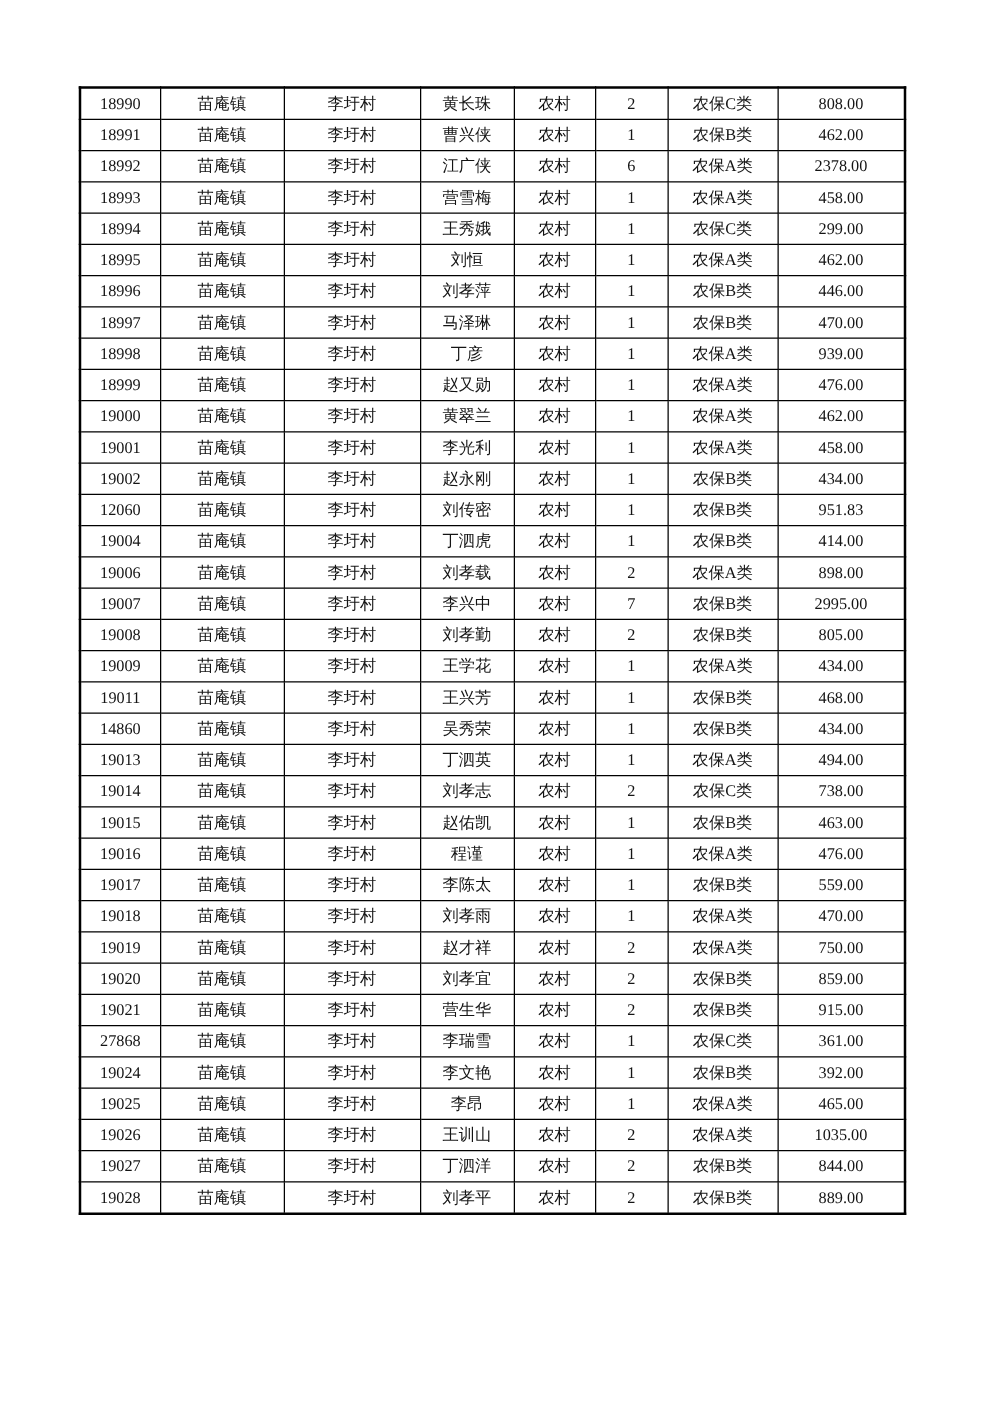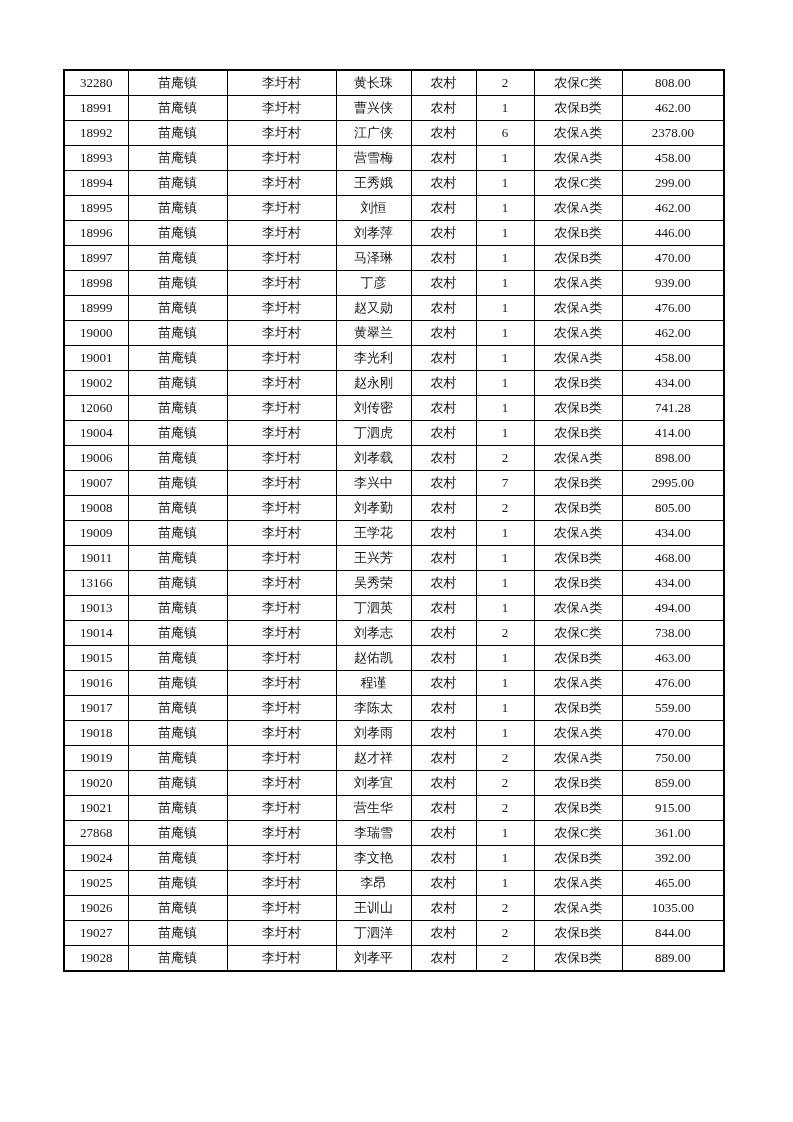--- a/index.html
+++ b/index.html
@@ -57,21 +57,21 @@
       <col class="c-town">
       <col class="c-village">
       <col class="c-name">
       <col class="c-restype">
       <col class="c-count">
       <col class="c-category">
       <col class="c-amount">
     </colgroup>
     <tbody id="roster-body">
         <tr>
-    <td>32280</td>
+    <td>18990</td>
     <td>苗庵镇</td>
     <td>李圩村</td>
     <td>黄长珠</td>
     <td>农村</td>
     <td>2</td>
     <td>农保C类</td>
     <td>808.00</td>
   </tr>
         <tr>
     <td>18991</td>
@@ -194,21 +194,21 @@
     <td>434.00</td>
   </tr>
         <tr>
     <td>12060</td>
     <td>苗庵镇</td>
     <td>李圩村</td>
     <td>刘传密</td>
     <td>农村</td>
     <td>1</td>
     <td>农保B类</td>
-    <td>741.28</td>
+    <td>951.83</td>
   </tr>
         <tr>
     <td>19004</td>
     <td>苗庵镇</td>
     <td>李圩村</td>
     <td>丁泗虎</td>
     <td>农村</td>
     <td>1</td>
     <td>农保B类</td>
     <td>414.00</td>
@@ -257,21 +257,21 @@
     <td>19011</td>
     <td>苗庵镇</td>
     <td>李圩村</td>
     <td>王兴芳</td>
     <td>农村</td>
     <td>1</td>
     <td>农保B类</td>
     <td>468.00</td>
   </tr>
         <tr>
-    <td>13166</td>
+    <td>14860</td>
     <td>苗庵镇</td>
     <td>李圩村</td>
     <td>吴秀荣</td>
     <td>农村</td>
     <td>1</td>
     <td>农保B类</td>
     <td>434.00</td>
   </tr>
         <tr>
     <td>19013</td>

